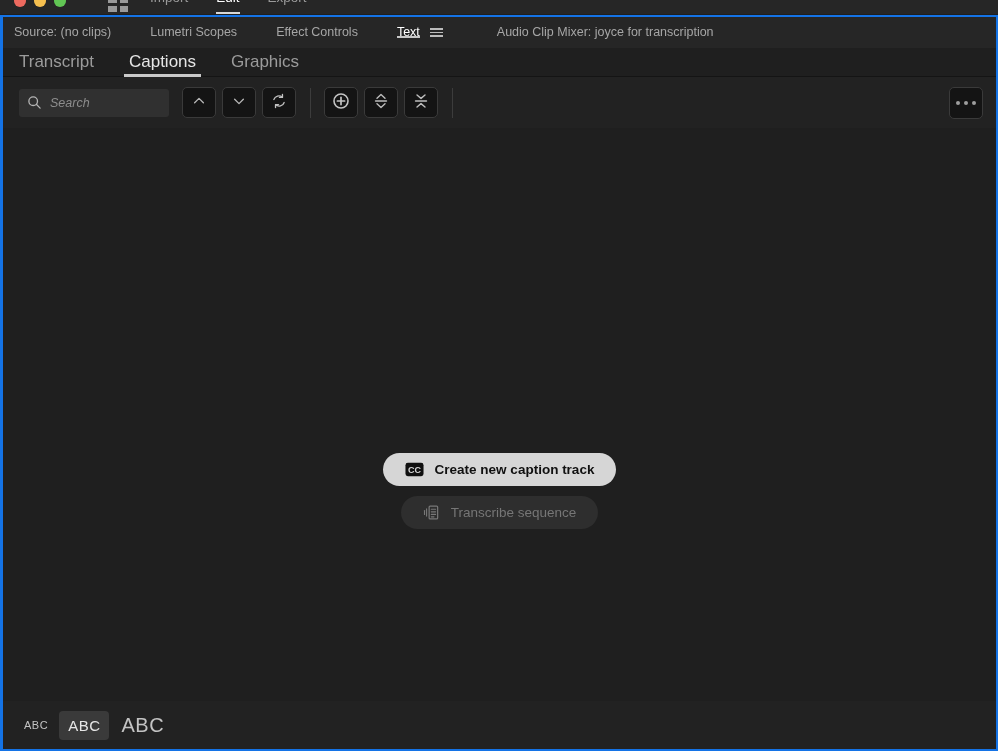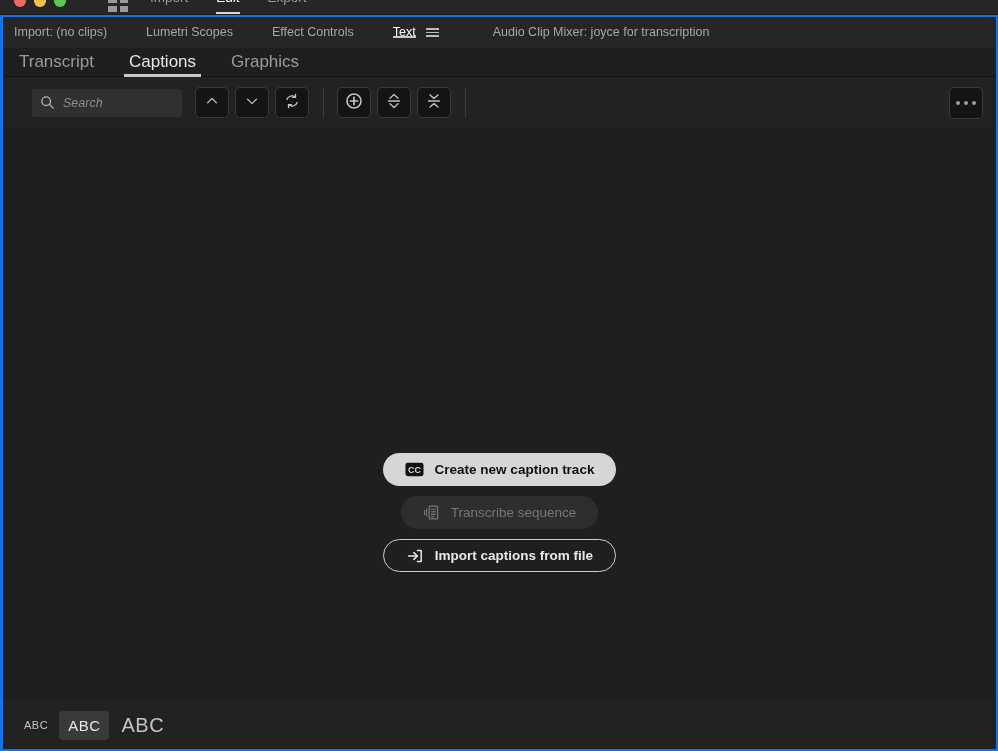--- a/index.html
+++ b/index.html
@@ -182,21 +182,21 @@
     white-space: nowrap;
   }
 
   
   .toolbar {
     position: relative;
     height: 51px;
     background: #222222;
     display: flex;
     align-items: center;
-    padding-left: 29px;
+    padding-left: 16px;
     box-sizing: border-box;
   }
   .search-box {
     width: 150px;
     height: 28px;
     background: #303030;
     border-radius: 3px;
     display: flex;
     align-items: center;
     padding: 0 8px;
@@ -349,21 +349,21 @@
     <div class="ws-tab">
       <span>Export</span>
     </div>
   </div>
 </div>
 
 <div class="panel">
 
   <div class="panel-tabbar">
     <div class="ptab">
-      <span class="ptab-label">Import: (no clips)</span>
+      <span class="ptab-label">Source: (no clips)</span>
     </div>
     <div class="ptab">
       <span class="ptab-label">Lumetri Scopes</span>
     </div>
     <div class="ptab">
       <span class="ptab-label">Effect Controls</span>
     </div>
     <div class="ptab active" style="margin-right:18px;">
       <span class="ptab-label">Text</span>
       <span class="ptab-menu">
@@ -492,30 +492,20 @@
             <line x1="8.8" y1="8.3" x2="13.3" y2="8.3" stroke="#787878" stroke-width="1.2" stroke-linecap="round"></line>
             <line x1="8.8" y1="11.0" x2="13.3" y2="11.0" stroke="#787878" stroke-width="1.2" stroke-linecap="round"></line>
             <line x1="8.8" y1="13.6" x2="11.6" y2="13.6" stroke="#787878" stroke-width="1.2" stroke-linecap="round"></line>
             <line x1="1.6" y1="7.0" x2="1.6" y2="11.0" stroke="#787878" stroke-width="1.2" stroke-linecap="round"></line>
             <line x1="3.8" y1="5.2" x2="3.8" y2="12.8" stroke="#787878" stroke-width="1.2" stroke-linecap="round"></line>
           </svg>
         </span>
         <span>Transcribe sequence</span>
       </div>
 
-      <div class="pill pill-outline">
-        <span class="pill-icon">
-          <svg width="18" height="18" viewBox="0 0 18 18">
-            <polyline points="11.4,3.4 15.2,3.4 15.2,14.6 11.4,14.6" fill="none" stroke="#e8e8e8" stroke-width="1.5" stroke-linecap="round" stroke-linejoin="round"></polyline>
-            <line x1="2.6" y1="9" x2="11.2" y2="9" stroke="#e8e8e8" stroke-width="1.5" stroke-linecap="round"></line>
-            <polyline points="7.8,5.6 11.4,9 7.8,12.4" fill="none" stroke="#e8e8e8" stroke-width="1.5" stroke-linecap="round" stroke-linejoin="round"></polyline>
-          </svg>
-        </span>
-        <span>Import captions from file</span>
-      </div>
 
     </div>
   </div>
 
   <div class="bottombar">
     <div class="size-opt size-sm">
       <span>ABC</span>
     </div>
     <div class="size-opt size-md selected">
       <span>ABC</span>

